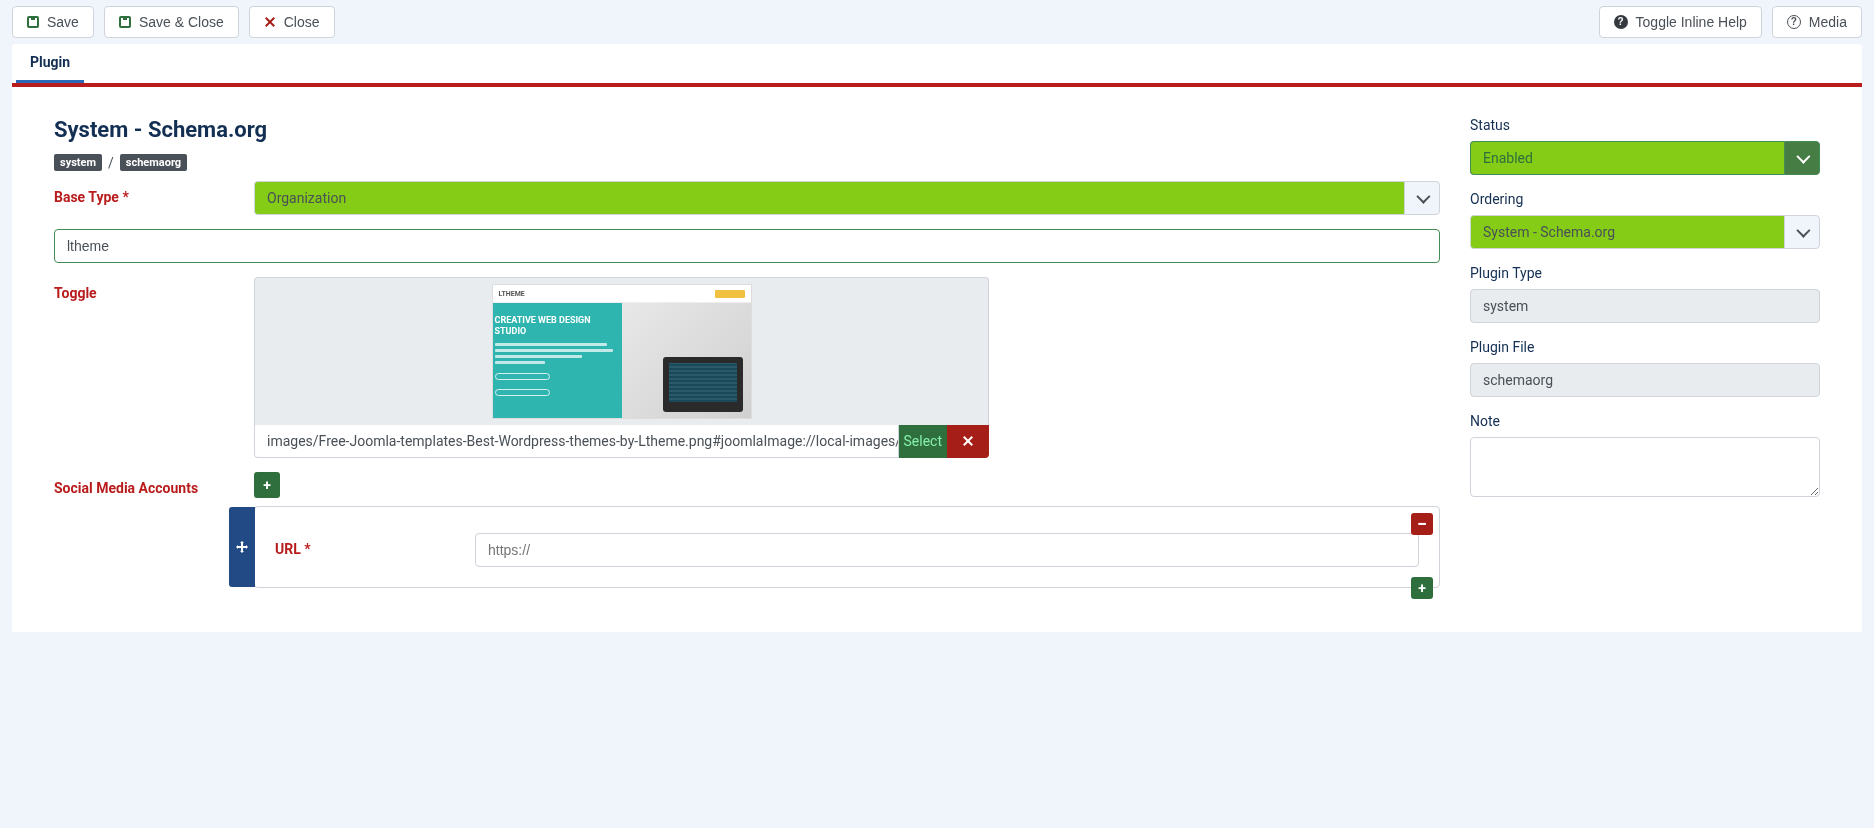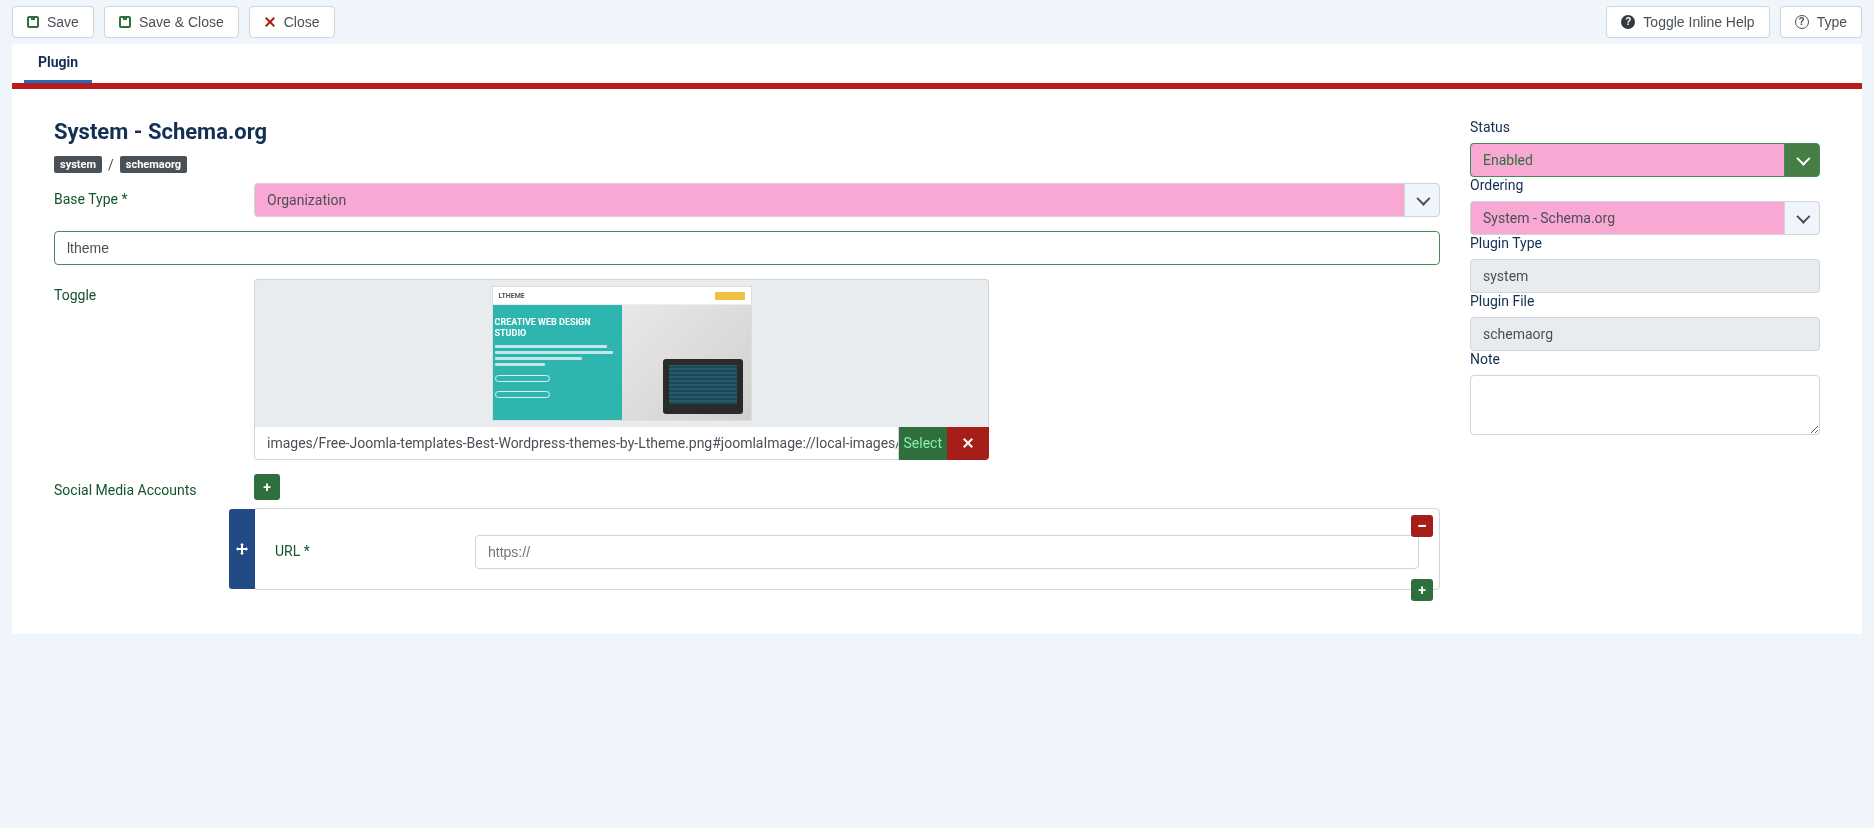--- a/index.html
+++ b/index.html
@@ -14,40 +14,40 @@
 .ico-save::after { content: ""; position: absolute; top: -2px; left: 2px; width: 4px; height: 4px; background: #2f6f3d; }
 .ico-close { position: relative; width: 12px; height: 12px; }
 .ico-close::before, .ico-close::after { content: ""; position: absolute; left: 5px; top: 0; width: 2px; height: 12px; background: #a51f18; }
 .ico-close::before { transform: rotate(45deg); }
 .ico-close::after { transform: rotate(-45deg); }
 .ico-close.white::before, .ico-close.white::after { background: #fff; }
 .ico-question { width: 14px; height: 14px; border-radius: 50%; background: #343a40; color: #fff; font-size: 10px; font-weight: bold; text-align: center; line-height: 14px; }
 .ico-question.outline { background: transparent; color: #495057; border: 1.5px solid #495057; line-height: 11px; }
 
 .tabs-wrap { background: #fff; margin: 0 12px; border-radius: 4px 4px 0 0; }
-.tabs { display: flex; border-bottom: 6px solid #b91c1c; padding-left: 12px; }
+.tabs { display: flex; border-bottom: 4px solid #b91c1c; padding-left: 4px; }
 .tab { padding: 10px 14px; color: #6c757d; cursor: pointer; border-bottom: 3px solid transparent; }
 .tab.active { color: #132f53; font-weight: 700; border-bottom-color: #2a69b8; }
 
 .content { display: flex; gap: 30px; padding: 30px 30px 30px 30px; background: #fff; margin: 0 12px; }
 .main { flex: 1; min-width: 0; }
 .side { width: 350px; flex-shrink: 0; }
 
 .page-title { font-size: 22px; font-weight: 700; color: #132f53; margin-bottom: 12px; }
 .badges { display: flex; align-items: center; gap: 6px; margin-bottom: 10px; }
 .badge { background: #495057; color: #fff; font-size: 11px; padding: 2px 6px; border-radius: 2px; font-weight: 700; }
 .badge-sep { color: #495057; }
 .desc { color: #495057; margin-bottom: 18px; padding-bottom: 16px; border-bottom: 1px solid #dee2e6; }
 
 .form-row { display: flex; margin-bottom: 14px; }
-.form-label { width: 200px; flex-shrink: 0; color: #14532d; padding-top: 8px; font-size: 14px; }
+.form-label { width: 200px; flex-shrink: 0; color: #b91c1c; padding-top: 8px; font-size: 14px; font-weight: bold; }
 .form-control { flex: 1; }
 
 .select-wrap { display: flex; }
-.select-input { flex: 1; padding: 8px 12px; border: 1px solid #ced4da; border-right: none; border-radius: 4px 0 0 4px; background: #f9a8d4; }
+.select-input { flex: 1; padding: 8px 12px; border: 1px solid #ced4da; border-right: none; border-radius: 4px 0 0 4px; background: #84cc16; }
 .select-caret { width: 36px; border: 1px solid #ced4da; border-radius: 0 4px 4px 0; background: #f0f4fb; display: flex; align-items: center; justify-content: center; cursor: pointer; }
 .select-caret::after { content: ""; width: 8px; height: 8px; border-right: 2px solid #495057; border-bottom: 2px solid #495057; transform: rotate(45deg) translateY(-2px); }
 
 .select-wrap.green .select-input { border-color: #448b56; color: #2f6f3d; }
 .select-wrap.green .select-caret { background: #457d45; border-color: #448b56; }
 .select-wrap.green .select-caret::after { border-color: #fff; }
 
 .text-input { width: 100%; padding: 8px 12px; border: 1px solid #448b56; border-radius: 4px; font-size: 14px; color: #495057; }
 .text-input.plain { border-color: #ced4da; }
 
@@ -73,21 +73,21 @@
 
 .btn-add { width: 26px; height: 26px; background: #2f6f3d; border-radius: 3px; display: flex; align-items: center; justify-content: center; cursor: pointer; color: #fff; font-weight: 700; }
 .btn-remove { width: 22px; height: 22px; background: #a51f18; border-radius: 3px; display: flex; align-items: center; justify-content: center; cursor: pointer; color: #fff; font-weight: 700; font-size: 18px; line-height: 1; }
 
 .social-group { position: relative; border: 1px solid #ced4da; border-radius: 4px; padding: 26px 20px 20px 20px; margin-top: 8px; }
 .drag-handle { position: absolute; left: -26px; top: 0; bottom: 0; width: 26px; background: #224a85; border-radius: 3px 0 0 3px; display: flex; align-items: center; justify-content: center; cursor: move; }
 .drag-handle svg { fill: #fff; }
 .social-remove { position: absolute; top: 6px; right: 6px; }
 .social-add { position: absolute; bottom: -12px; right: 6px; width: 22px; height: 22px; background: #2f6f3d; border-radius: 3px; display: flex; align-items: center; justify-content: center; cursor: pointer; color: #fff; font-weight: 700; }
 
-.side-field { }
+.side-field { margin-bottom: 16px; }
 .side-label { color: #132f53; margin-bottom: 8px; display: block; }
 .readonly { background: #e9ecef; border: 1px solid #ced4da; border-radius: 4px; padding: 8px 12px; color: #495057; }
 .textarea { width: 100%; min-height: 60px; padding: 8px 12px; border: 1px solid #ced4da; border-radius: 4px; resize: vertical; }
 </style>
 </head>
 <body>
 
 <div class="toolbar">
   <div class="toolbar-group">
     <button class="btn">
@@ -103,21 +103,21 @@
       <span>Close</span>
     </button>
   </div>
   <div class="toolbar-group">
     <button class="btn">
       <span class="ico ico-question">?</span>
       <span>Toggle Inline Help</span>
     </button>
     <button class="btn">
       <span class="ico ico-question outline">?</span>
-      <span>Type</span>
+      <span>Media</span>
     </button>
   </div>
 </div>
 
 <div class="tabs-wrap">
   <div class="tabs">
     <div class="tab active">Plugin</div>
   </div>
 
   <div class="content">

